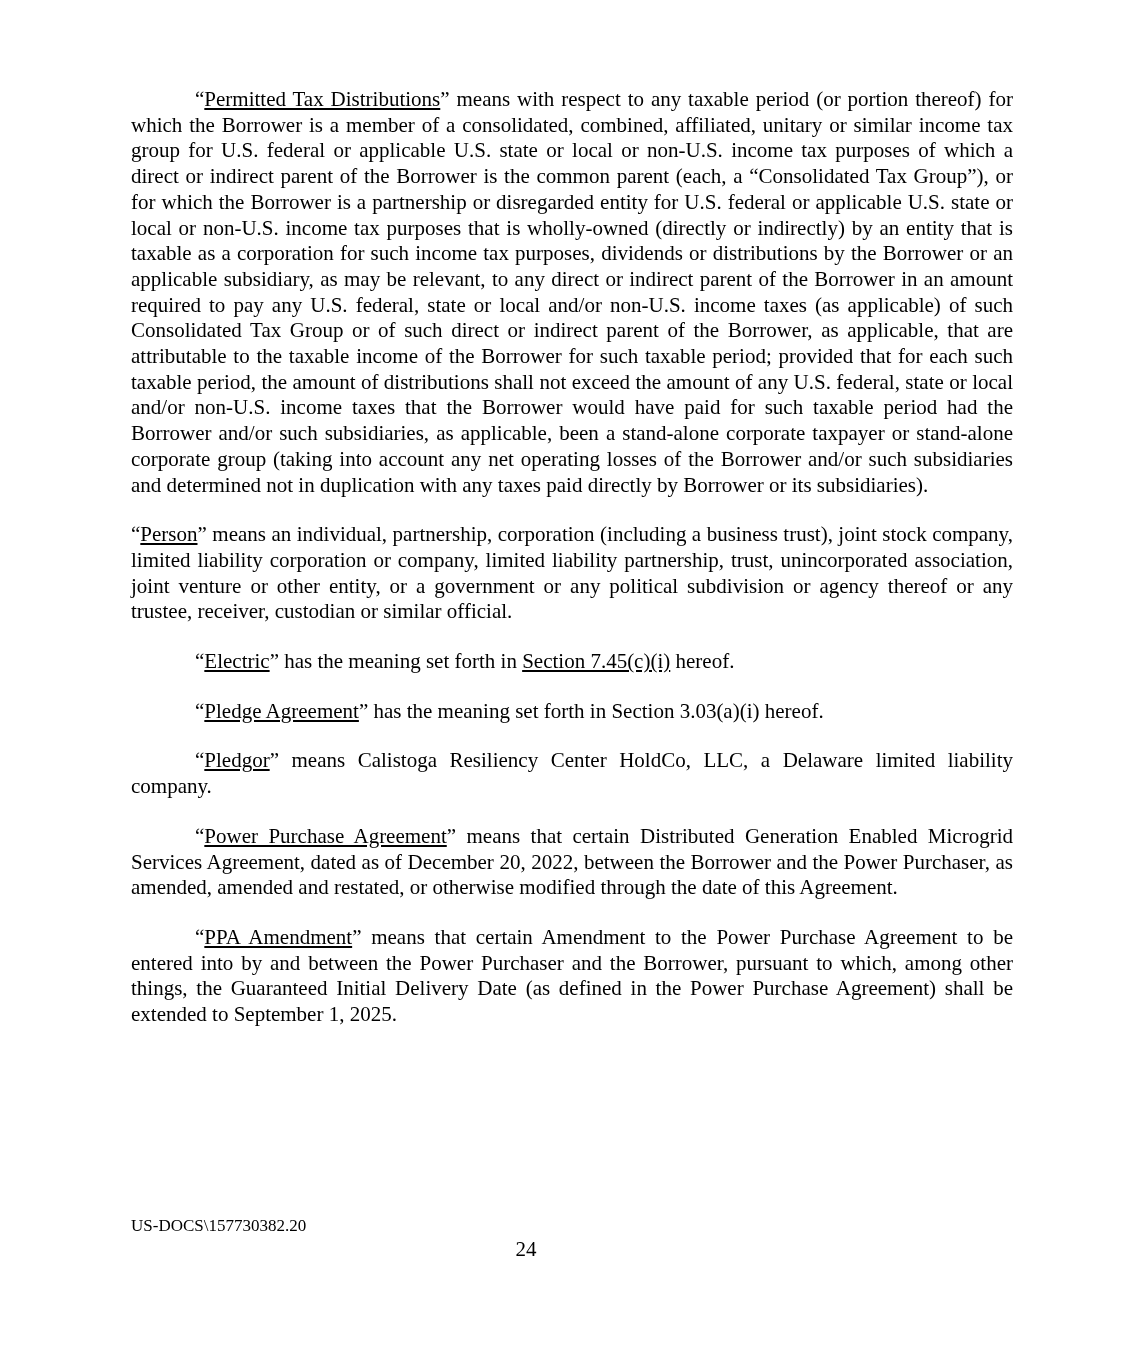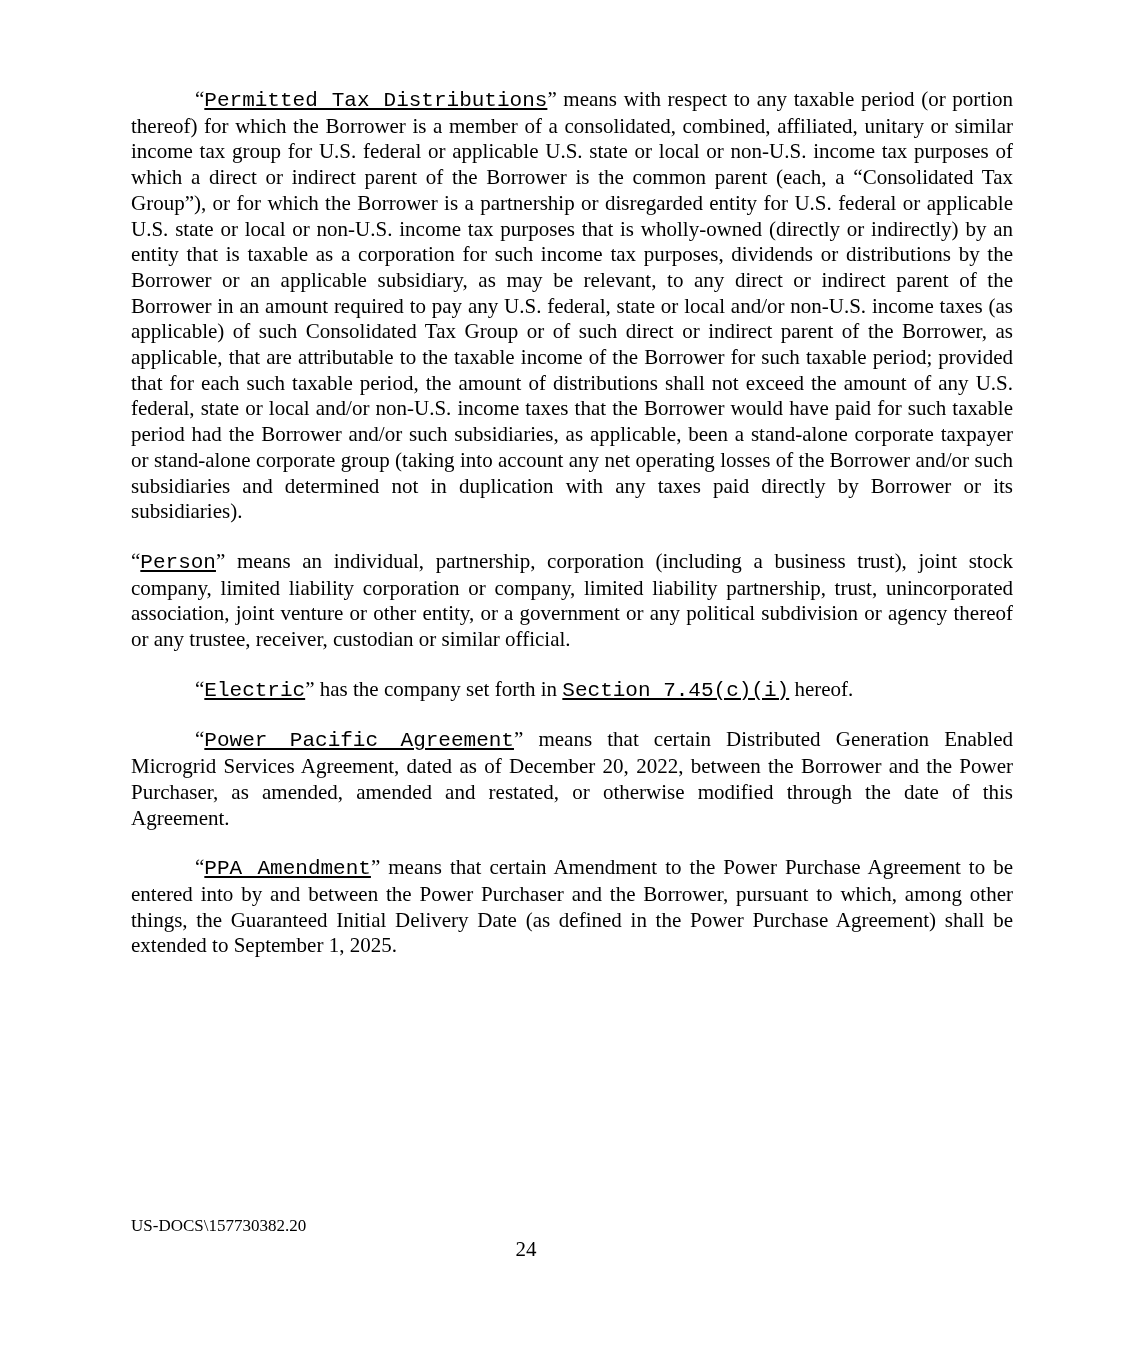--- a/index.html
+++ b/index.html
@@ -26,21 +26,20 @@
     margin: 0 0 24px 0;
     font-size: 21px;
     line-height: 25.7px;
     text-align: justify;
   }
   p.para.indent {
     text-indent: 64px;
   }
   .u {
     text-decoration: underline;
-    font-family: Liberation Mono, monospace;
   }
   .page-number {
     position: absolute;
     top: 1236px;
     left: 0;
     width: 1052px;
     text-align: center;
     font-size: 21px;
     line-height: 26px;
   }
@@ -52,19 +51,21 @@
     line-height: 17px;
   }
 </style>
 </head>
 <body>
 
 <div class="page">
   <div class="content" id="paragraphs">
       <p class="para indent"><span class="">“</span><span class="u">Permitted Tax Distributions</span><span class="">” means with respect to any taxable period (or portion thereof) for which the Borrower is a member of a consolidated, combined, affiliated, unitary or similar income tax group for U.S. federal or applicable U.S. state or local or non-U.S. income tax purposes of which a direct or indirect parent of the Borrower is the common parent (each, a “Consolidated Tax Group”), or for which the Borrower is a partnership or disregarded entity for U.S. federal or applicable U.S. state or local or non-U.S. income tax purposes that is wholly-owned (directly or indirectly) by an entity that is taxable as a corporation for such income tax purposes, dividends or distributions by the Borrower or an applicable subsidiary, as may be relevant, to any direct or indirect parent of the Borrower in an amount required to pay any U.S. federal, state or local and/or non-U.S. income taxes (as applicable) of such Consolidated Tax Group or of such direct or indirect parent of the Borrower, as applicable, that are attributable to the taxable income of the Borrower for such taxable period; provided that for each such taxable period, the amount of distributions shall not exceed the amount of any U.S. federal, state or local and/or non-U.S. income taxes that the Borrower would have paid for such taxable period had the Borrower and/or such subsidiaries, as applicable, been a stand-alone corporate taxpayer or stand-alone corporate group (taking into account any net operating losses of the Borrower and/or such subsidiaries and determined not in duplication with any taxes paid directly by Borrower or its subsidiaries).</span></p>
       <p class="para"><span class="">“</span><span class="u">Person</span><span class="">” means an individual, partnership, corporation (including a business trust), joint stock company, limited liability corporation or company, limited liability partnership, trust, unincorporated association, joint venture or other entity, or a government or any political subdivision or agency thereof or any trustee, receiver, custodian or similar official.</span></p>
-      <p class="para indent"><span class="">“</span><span class="u">Electric</span><span class="">” has the company set forth in </span><span class="u">Section 7.45(c)(i)</span><span class=""> hereof.</span></p>
-      <p class="para indent"><span class="">“</span><span class="u">Power Pacific Agreement</span><span class="">” means that certain Distributed Generation Enabled Microgrid Services Agreement, dated as of December 20, 2022, between the Borrower and the Power Purchaser, as amended, amended and restated, or otherwise modified through the date of this Agreement.</span></p>
+      <p class="para indent"><span class="">“</span><span class="u">Electric</span><span class="">” has the meaning set forth in </span><span class="u">Section 7.45(c)(i)</span><span class=""> hereof.</span></p>
+      <p class="para indent"><span class="">“</span><span class="u">Pledge Agreement</span><span class="">” has the meaning set forth in Section 3.03(a)(i) hereof.</span></p>
+      <p class="para indent"><span class="">“</span><span class="u">Pledgor</span><span class="">” means Calistoga Resiliency Center HoldCo, LLC, a Delaware limited liability company.</span></p>
+      <p class="para indent"><span class="">“</span><span class="u">Power Purchase Agreement</span><span class="">” means that certain Distributed Generation Enabled Microgrid Services Agreement, dated as of December 20, 2022, between the Borrower and the Power Purchaser, as amended, amended and restated, or otherwise modified through the date of this Agreement.</span></p>
       <p class="para indent"><span class="">“</span><span class="u">PPA Amendment</span><span class="">” means that certain Amendment to the Power Purchase Agreement to be entered into by and between the Power Purchaser and the Borrower, pursuant to which, among other things, the Guaranteed Initial Delivery Date (as defined in the Power Purchase Agreement) shall be extended to September 1, 2025.</span></p>
     </div>
   <div class="page-number">24</div>
   <div class="doc-id">US-DOCS\157730382.20</div>
 </div>
 
 </body></html>

